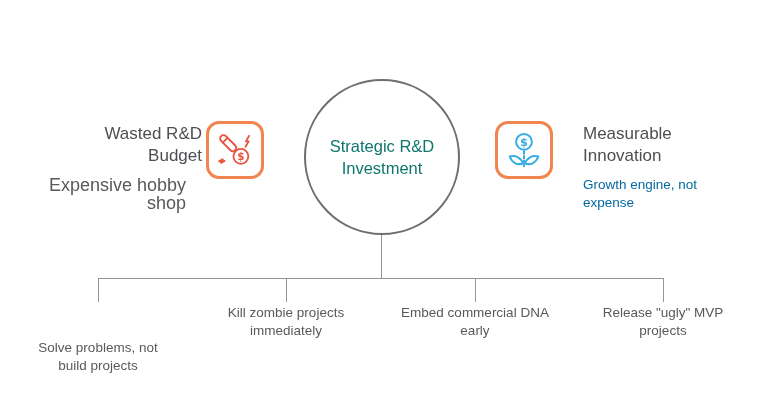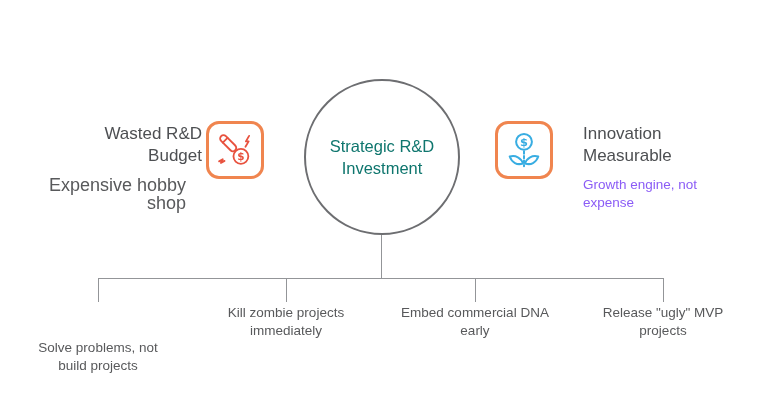--- a/index.html
+++ b/index.html
@@ -92,21 +92,21 @@
     left: 583px; top: 123px; width: 150px;
     text-align: left;
     font-size: 17px; line-height: 22px;
     color: #4d4f52;
   }
   .right-subtitle {
     position: absolute;
     left: 583px; top: 176px; width: 150px;
     text-align: left;
     font-size: 13.5px; line-height: 18px;
-    color: #8b5cf6;
+    color: #0369a1;
   }
   .two-line span { display: block; }
 </style>
 </head>
 <body>
 
 <div class="canvas">
 
   <div class="line stem"></div>
   <div class="line hbar"></div>
@@ -153,22 +153,22 @@
           <line x1="22" y1="23.5" x2="22" y2="40" stroke-dasharray="2.6 2.4"></line>
           <path d="M20.8,36.8 C14.5,39 8.6,36 6.3,29.2 C12.8,27.4 18.9,30.6 20.8,36.8 Z"></path>
           <path d="M23.2,36.8 C29.5,39 35.4,36 37.7,29.2 C31.2,27.4 25.1,30.6 23.2,36.8 Z"></path>
         </g>
         <text x="22" y="17.2" text-anchor="middle" font-size="12.5" font-weight="bold" fill="#38ADE2" font-family="DejaVu Sans, sans-serif">$</text>
       </svg>
     </span>
   </div>
 
   <div class="right-heading two-line">
+    <span>Measurable</span>
     <span>Innovation</span>
-    <span>Measurable</span>
   </div>
   <div class="right-subtitle two-line">
     <span>Growth engine, not</span>
     <span>expense</span>
   </div>
 
   <div class="branch branch-1 two-line">
     <span>Solve problems, not</span>
     <span>build projects</span>
   </div>

